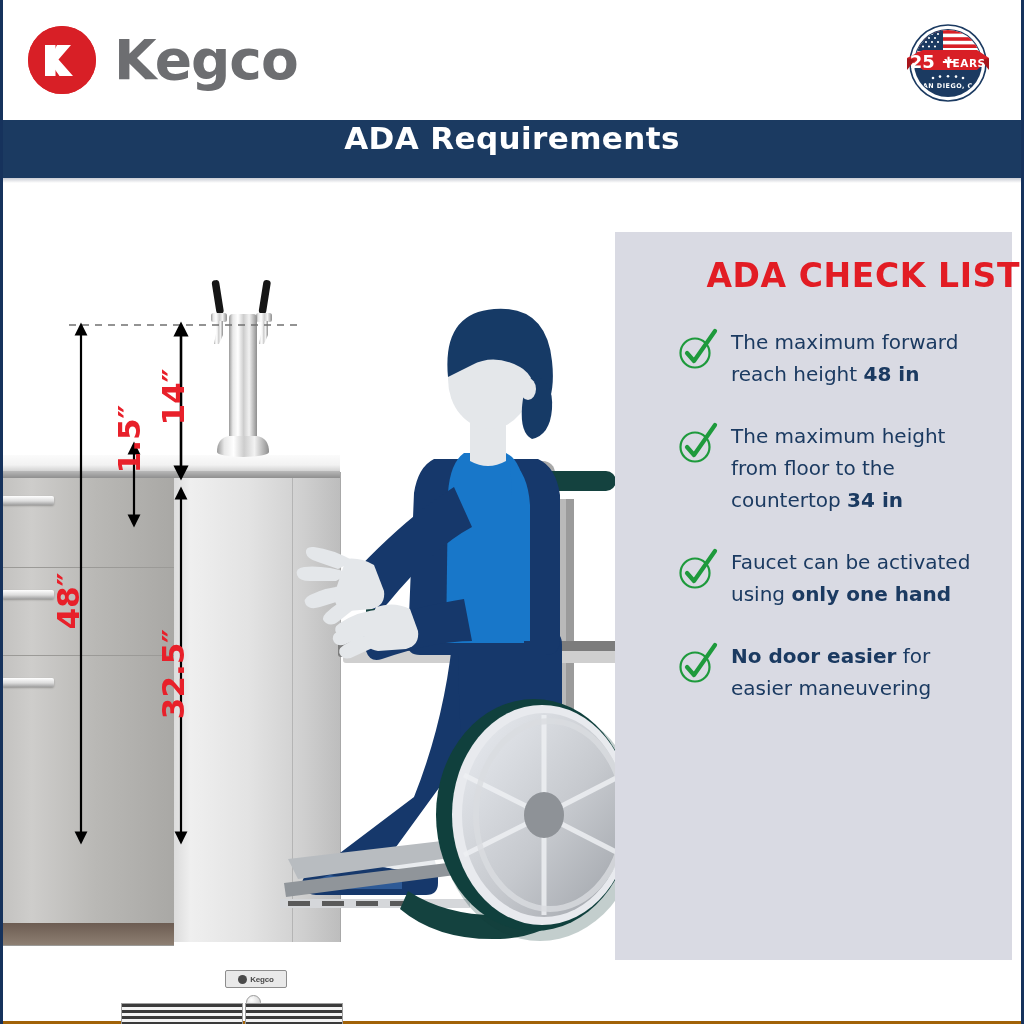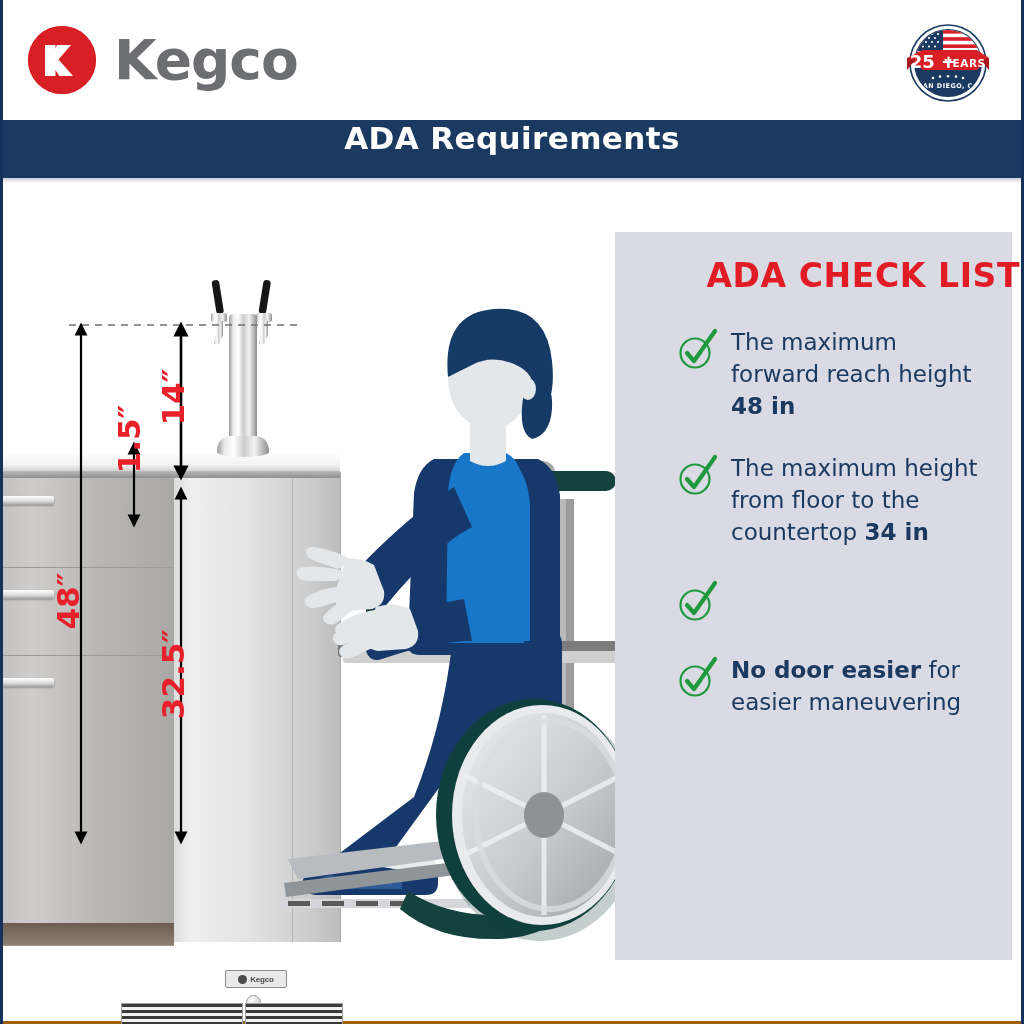--- a/index.html
+++ b/index.html
@@ -130,21 +130,21 @@
   .panel-title{
     position:absolute;left:0;top:24px;width:397px;text-align:right;
     color:#e21c24;font-size:33px;font-weight:bold;letter-spacing:.6px;
     font-family:"DejaVu Sans", sans-serif;
     margin-left:8px;
   }
   .check-list{position:absolute;left:60px;top:94px;width:330px;}
   .check-item{display:flex;align-items:flex-start;margin-bottom:30px;}
   .check-icon{flex:0 0 auto;width:44px;height:44px;margin-right:12px;margin-top:2px;}
   .check-text{
-    color:#1b3a61;font-size:23px;line-height:32px;
+    color:#1b3a61;font-size:20px;line-height:32px;
     font-family:"DejaVu Sans", sans-serif;width:252px;
   }
   .check-text b{font-weight:bold;}
 </style>
 </head>
 <body>
 
 <div class="page">
 
   <div class="brandbar">
@@ -427,20 +427,23 @@
           </div>
         </div>
 
         <div class="check-item">
           <div class="check-icon">
             <svg width="44" height="44" viewBox="0 0 44 44">
               <circle cx="20" cy="25" r="14.5" fill="none" stroke="#1e9a3c" stroke-width="2.2"></circle>
               <path d="M12 25 L19 33 L40 3" fill="none" stroke="#1e9a3c" stroke-width="4.2" stroke-linecap="round" stroke-linejoin="round"></path>
             </svg>
           </div>
+          <div class="check-text">
+            <span>Faucet can be activated using </span><b>only one hand</b><span></span>
+          </div>
         </div>
 
         <div class="check-item">
           <div class="check-icon">
             <svg width="44" height="44" viewBox="0 0 44 44">
               <circle cx="20" cy="25" r="14.5" fill="none" stroke="#1e9a3c" stroke-width="2.2"></circle>
               <path d="M12 25 L19 33 L40 3" fill="none" stroke="#1e9a3c" stroke-width="4.2" stroke-linecap="round" stroke-linejoin="round"></path>
             </svg>
           </div>
           <div class="check-text">

